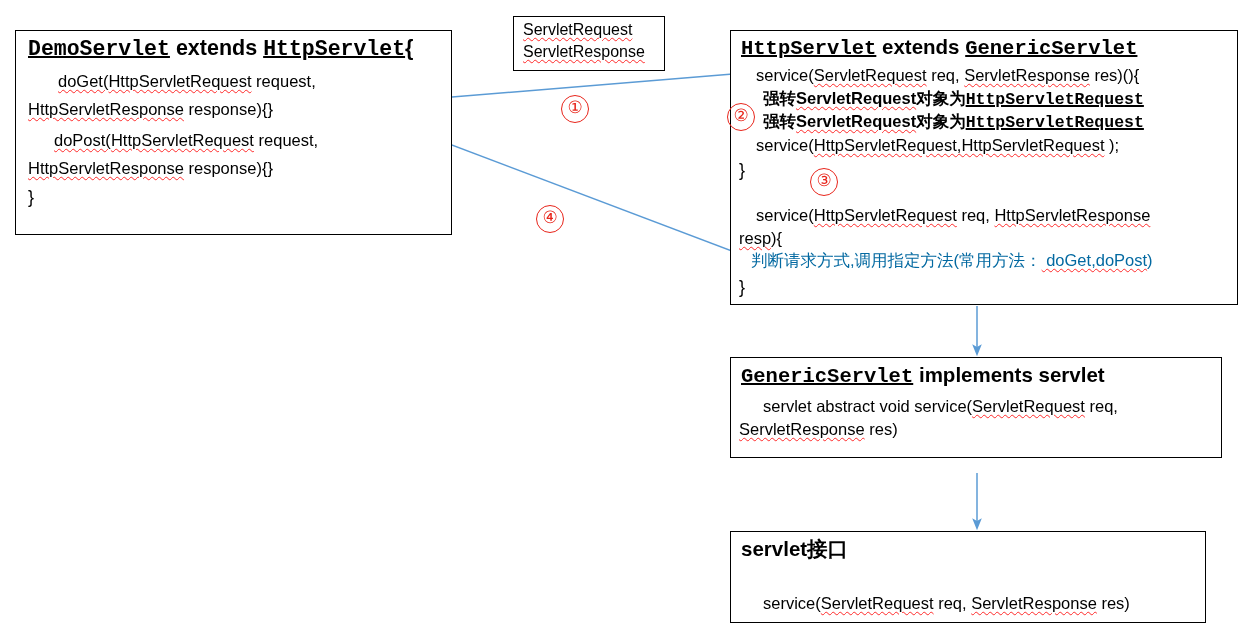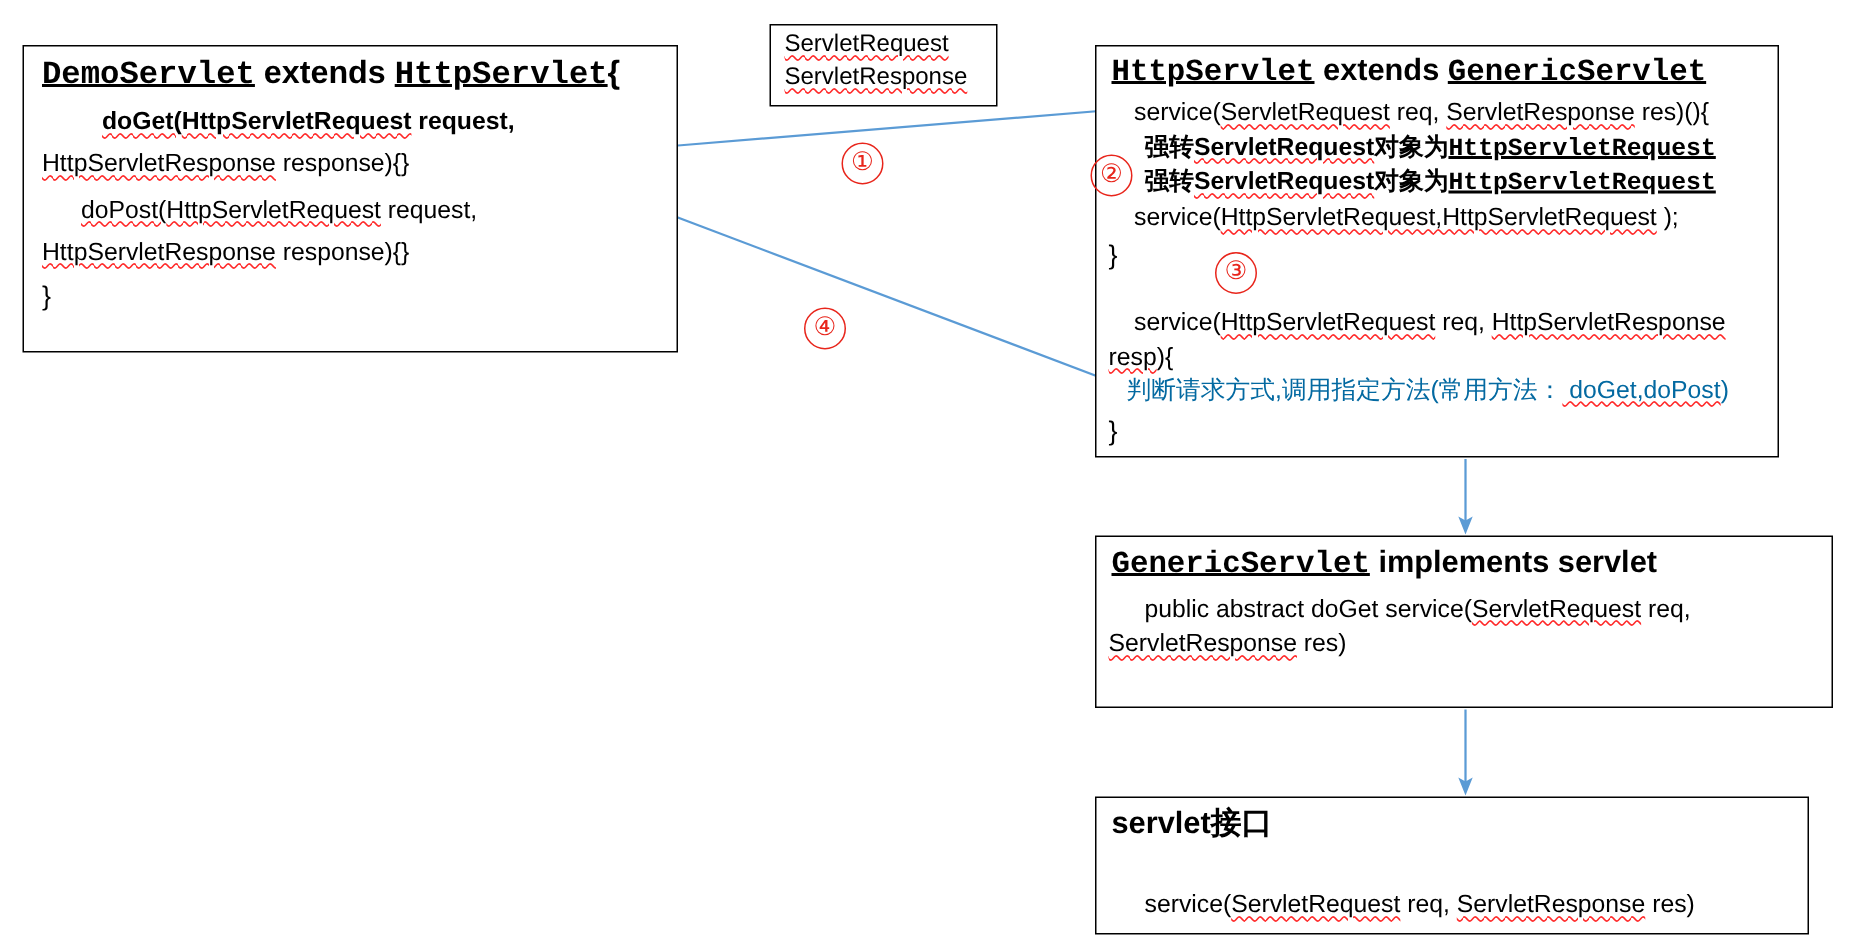--- a/index.html
+++ b/index.html
@@ -39,46 +39,46 @@
     text-underline-offset: 1px;
     font-family: Liberation Mono, monospace;
   }
   .hdr {
     font-weight: bold;
   }
 
   
   #demo-box { left: 15px; top: 30px; width: 437px; height: 205px; }
   #demo-title { left: 12px; top: 5px; font-size: 21.5px; }
-  #demo-l1 { left: 52px; top: 41px; font-size: 16.5px; font-weight: bold; }
+  #demo-l1 { left: 42px; top: 41px; font-size: 16.5px; }
   #demo-l2 { left: 12px; top: 69px; font-size: 16.5px; }
   #demo-l3 { left: 38px; top: 100px; font-size: 16.5px; }
   #demo-l4 { left: 12px; top: 128px; font-size: 16.5px; }
   #demo-l5 { left: 12px; top: 156px; font-size: 18px; }
 
   
   #sr-box { left: 513px; top: 16px; width: 152px; height: 55px; }
   #sr-l1 { left: 9px; top: 4px; font-size: 16px; }
   #sr-l2 { left: 9px; top: 26px; font-size: 16px; }
 
   
-  #http-box { left: 730px; top: 30px; width: 456px; height: 275px; }
+  #http-box { left: 730px; top: 30px; width: 508px; height: 275px; }
   #http-title { left: 10px; top: 5px; font-size: 20.5px; }
   #http-l1 { left: 25px; top: 35px; font-size: 16.5px; }
   #http-l2 { left: 32px; top: 58px; font-size: 16.5px; }
   #http-l3 { left: 32px; top: 81px; font-size: 16.5px; }
   #http-l4 { left: 25px; top: 105px; font-size: 16.5px; }
   #http-l5 { left: 8px; top: 129px; font-size: 18px; }
   #http-l6 { left: 25px; top: 175px; font-size: 16.5px; }
   #http-l7 { left: 8px; top: 198px; font-size: 16.5px; }
   #http-l8 { left: 20px; top: 220px; font-size: 16.5px; color: #0369a1; }
   #http-l9 { left: 8px; top: 246px; font-size: 18px; }
 
   
-  #gen-box { left: 730px; top: 357px; width: 492px; height: 115px; }
+  #gen-box { left: 730px; top: 357px; width: 492px; height: 101px; }
   #gen-title { left: 10px; top: 6px; font-size: 20.5px; }
   #gen-l1 { left: 32px; top: 39px; font-size: 16.5px; }
   #gen-l2 { left: 8px; top: 62px; font-size: 16.5px; }
 
   
   #if-box { left: 730px; top: 531px; width: 476px; height: 92px; }
   #if-title { left: 10px; top: 6px; font-size: 20.5px; }
   #if-l1 { left: 32px; top: 38px; font-size: 16.5px; margin-top: 24px; }
 
   
@@ -172,21 +172,21 @@
     <div class="line" id="http-l7"><span class="sq">resp</span><span>){</span></div>
 
     <div class="line" id="http-l8"><span>判断请求方式,调用指定方法(常用方法：</span><span class="sq"> doGet,doPost</span><span>)</span></div>
 
     <div class="line" id="http-l9">}</div>
   </div>
 
   <div class="box" id="gen-box">
     <div class="line hdr" id="gen-title"><span class="solid-u sq">GenericServlet</span><span>  implements  servlet</span></div>
 
-    <div class="line" id="gen-l1"><span>public abstract doGet service(</span><span class="sq">ServletRequest</span><span> req,</span></div>
+    <div class="line" id="gen-l1"><span>servlet abstract void service(</span><span class="sq">ServletRequest</span><span> req,</span></div>
 
     <div class="line" id="gen-l2"><span class="sq">ServletResponse</span><span> res)</span></div>
   </div>
 
   <div class="box" id="if-box">
     <div class="line hdr" id="if-title"><span>servlet</span><span>接口</span></div>
 
     <div class="line" id="if-l1"><span>service(</span><span class="sq">ServletRequest</span><span> req, </span><span class="sq">ServletResponse</span><span> res)</span></div>
   </div>
 

